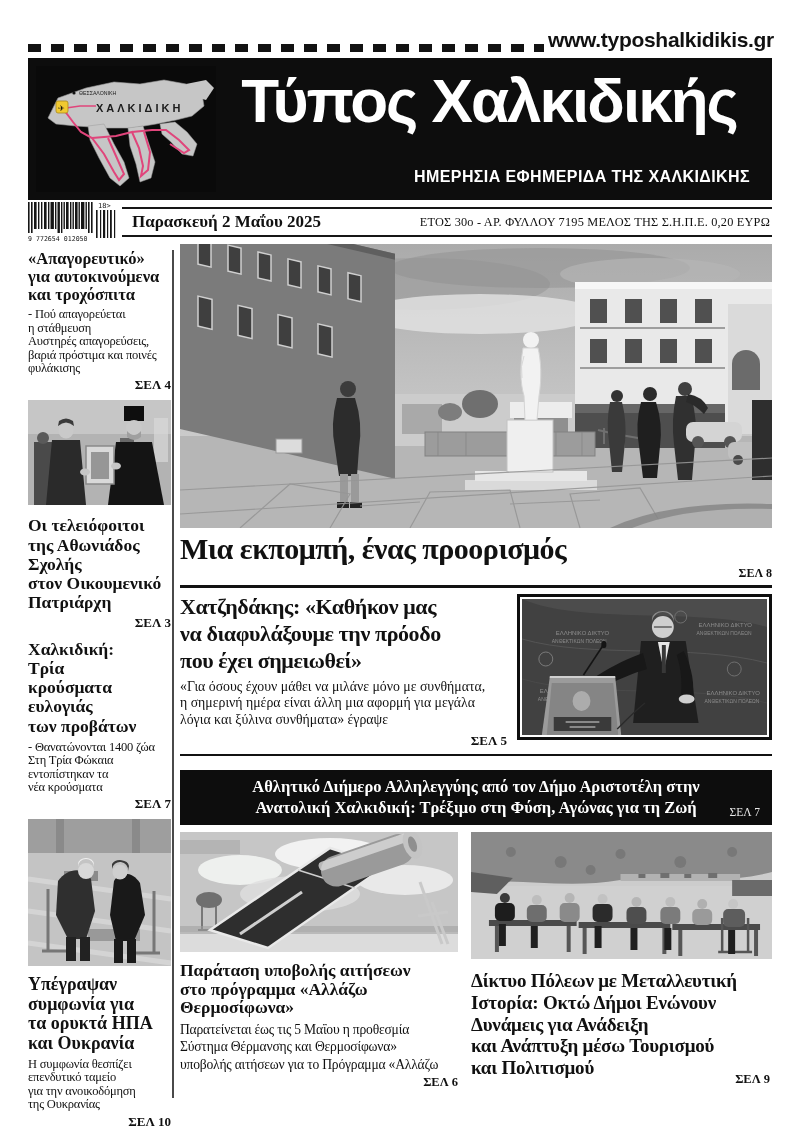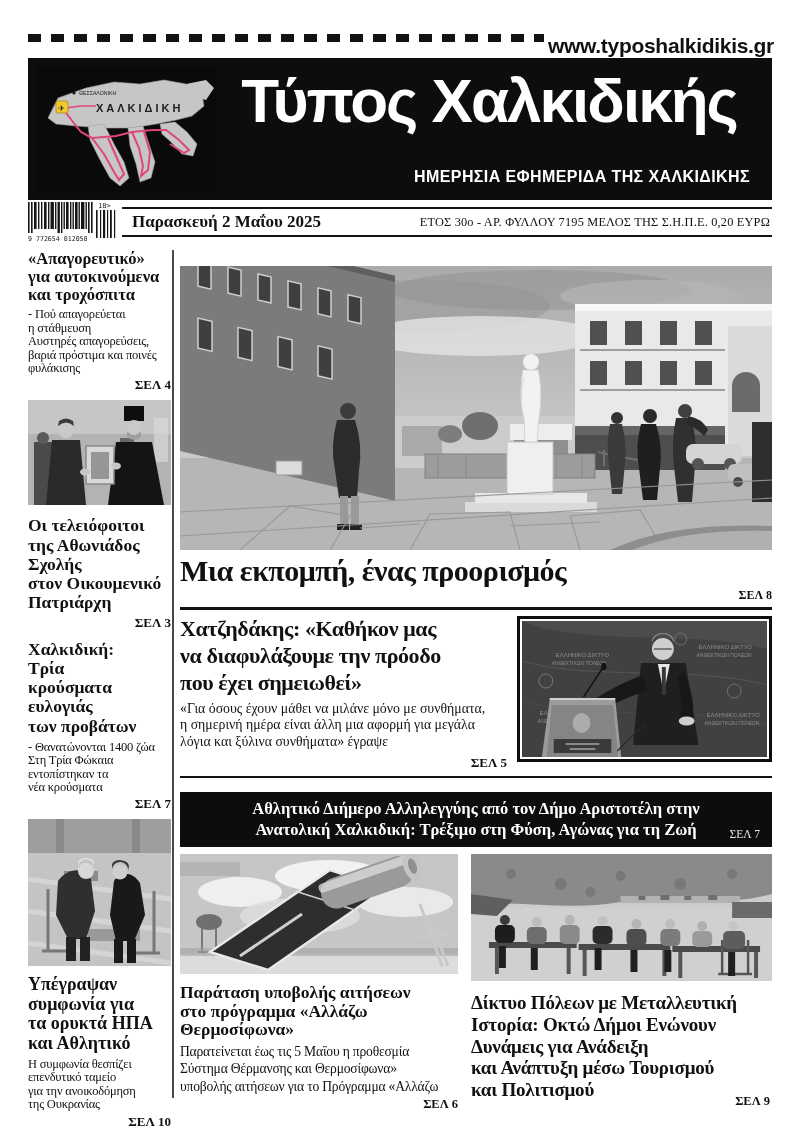--- a/index.html
+++ b/index.html
@@ -1,21 +1,21 @@
 <!DOCTYPE html>
 <html><head>
 <meta charset="utf-8">
 <style>
   html,body{margin:0;padding:0;background:#e9e9e9;}
   #page{position:relative;width:800px;height:1137px;background:#ffffff;margin:0 auto;
         font-family:"Liberation Serif",serif;color:#111;overflow:hidden;}
   .nowrap{white-space:nowrap;}
 
   
-  #topbar{position:absolute;left:28px;right:26px;top:34px;height:18px;display:flex;align-items:flex-start;gap:4px;}
+  #topbar{position:absolute;left:28px;right:26px;top:34px;height:18px;display:flex;align-items:flex-end;gap:4px;}
   #topbar .dashes{flex:1;height:8px;background:repeating-linear-gradient(90deg,#121212 0 13px,transparent 13px 23px);}
   #topbar .url{font-family:"Liberation Sans",sans-serif;font-weight:bold;font-size:21px;letter-spacing:-0.3px;}
 
   
   #masthead{position:absolute;left:28px;right:28px;top:58px;height:142px;background:#0d0d0d;display:flex;}
   #map-wrap{margin:8px 0 8px 8px;width:180px;height:126px;flex:0 0 auto;}
   #title-wrap{flex:1;position:relative;color:#fff;}
   #paper-title{position:absolute;left:0;right:10px;top:12px;text-align:center;
                font-family:"Liberation Sans",sans-serif;font-weight:bold;font-size:62px;
                letter-spacing:-2px;line-height:1;}
@@ -41,21 +41,21 @@
   #sb-story2{margin-top:11px;}
   #sb-story2 .t{font-weight:bold;font-size:17.5px;line-height:1.1;}
   #sb-story3{margin-top:9px;}
   #sb-story3 .t{font-weight:bold;font-size:17.5px;line-height:1.1;}
   #sb-story4{margin-top:7px;}
   #sb-story4 .t{font-weight:bold;font-size:18px;line-height:1.08;}
 
   #col-divider{position:absolute;left:172px;top:250px;width:2px;height:848px;background:#4a4a4a;}
 
   
-  #main{position:absolute;left:180px;right:28px;top:266px;}
+  #main{position:absolute;left:180px;right:28px;top:244px;}
   #main-photo{display:block;}
   #lead{margin-top:3px;}
   #lead .hl{font-weight:bold;font-size:30px;line-height:1.18;letter-spacing:-0.5px;}
   .page-ref{font-weight:bold;font-size:12px;text-align:right;}
   .rule-thick{border-top:3px solid #111;margin:4px 0 0 0;}
   .rule-thin{border-top:2px solid #111;margin:5px 0 0 0;}
 
   #hatz{display:flex;gap:6px;margin-top:6px;}
   #hatz-text{width:331px;flex:0 0 auto;}
   #hatz-text .t{font-weight:bold;font-size:22px;line-height:1.22;letter-spacing:-0.4px;}
@@ -256,21 +256,21 @@
       <path d="M84,50 a8,8 0 0 1 16,2 l1,-5 a9,7 0 0 0 -17,-2 z" fill="#3a3a3a"></path>
       <rect x="86" y="120" width="9" height="24" fill="#1a1a1a"></rect>
         <rect x="99" y="120" width="9" height="24" fill="#1a1a1a"></rect>
     </svg>
 
     <div id="sb-story4">
       <div class="t">
         <div class="nowrap">Υπέγραψαν</div>
         <div class="nowrap">συμφωνία για</div>
         <div class="nowrap">τα ορυκτά ΗΠΑ</div>
-        <div class="nowrap">και Αθλητικό</div>
+        <div class="nowrap">και Ουκρανία</div>
       </div>
       <div class="sb-sub">
         <div class="nowrap">Η συμφωνία θεσπίζει</div>
         <div class="nowrap">επενδυτικό ταμείο</div>
         <div class="nowrap">για την ανοικοδόμηση</div>
         <div class="nowrap">της Ουκρανίας</div>
       </div>
       <div class="sb-page">ΣΕΛ 10</div>
     </div>
   </div>

